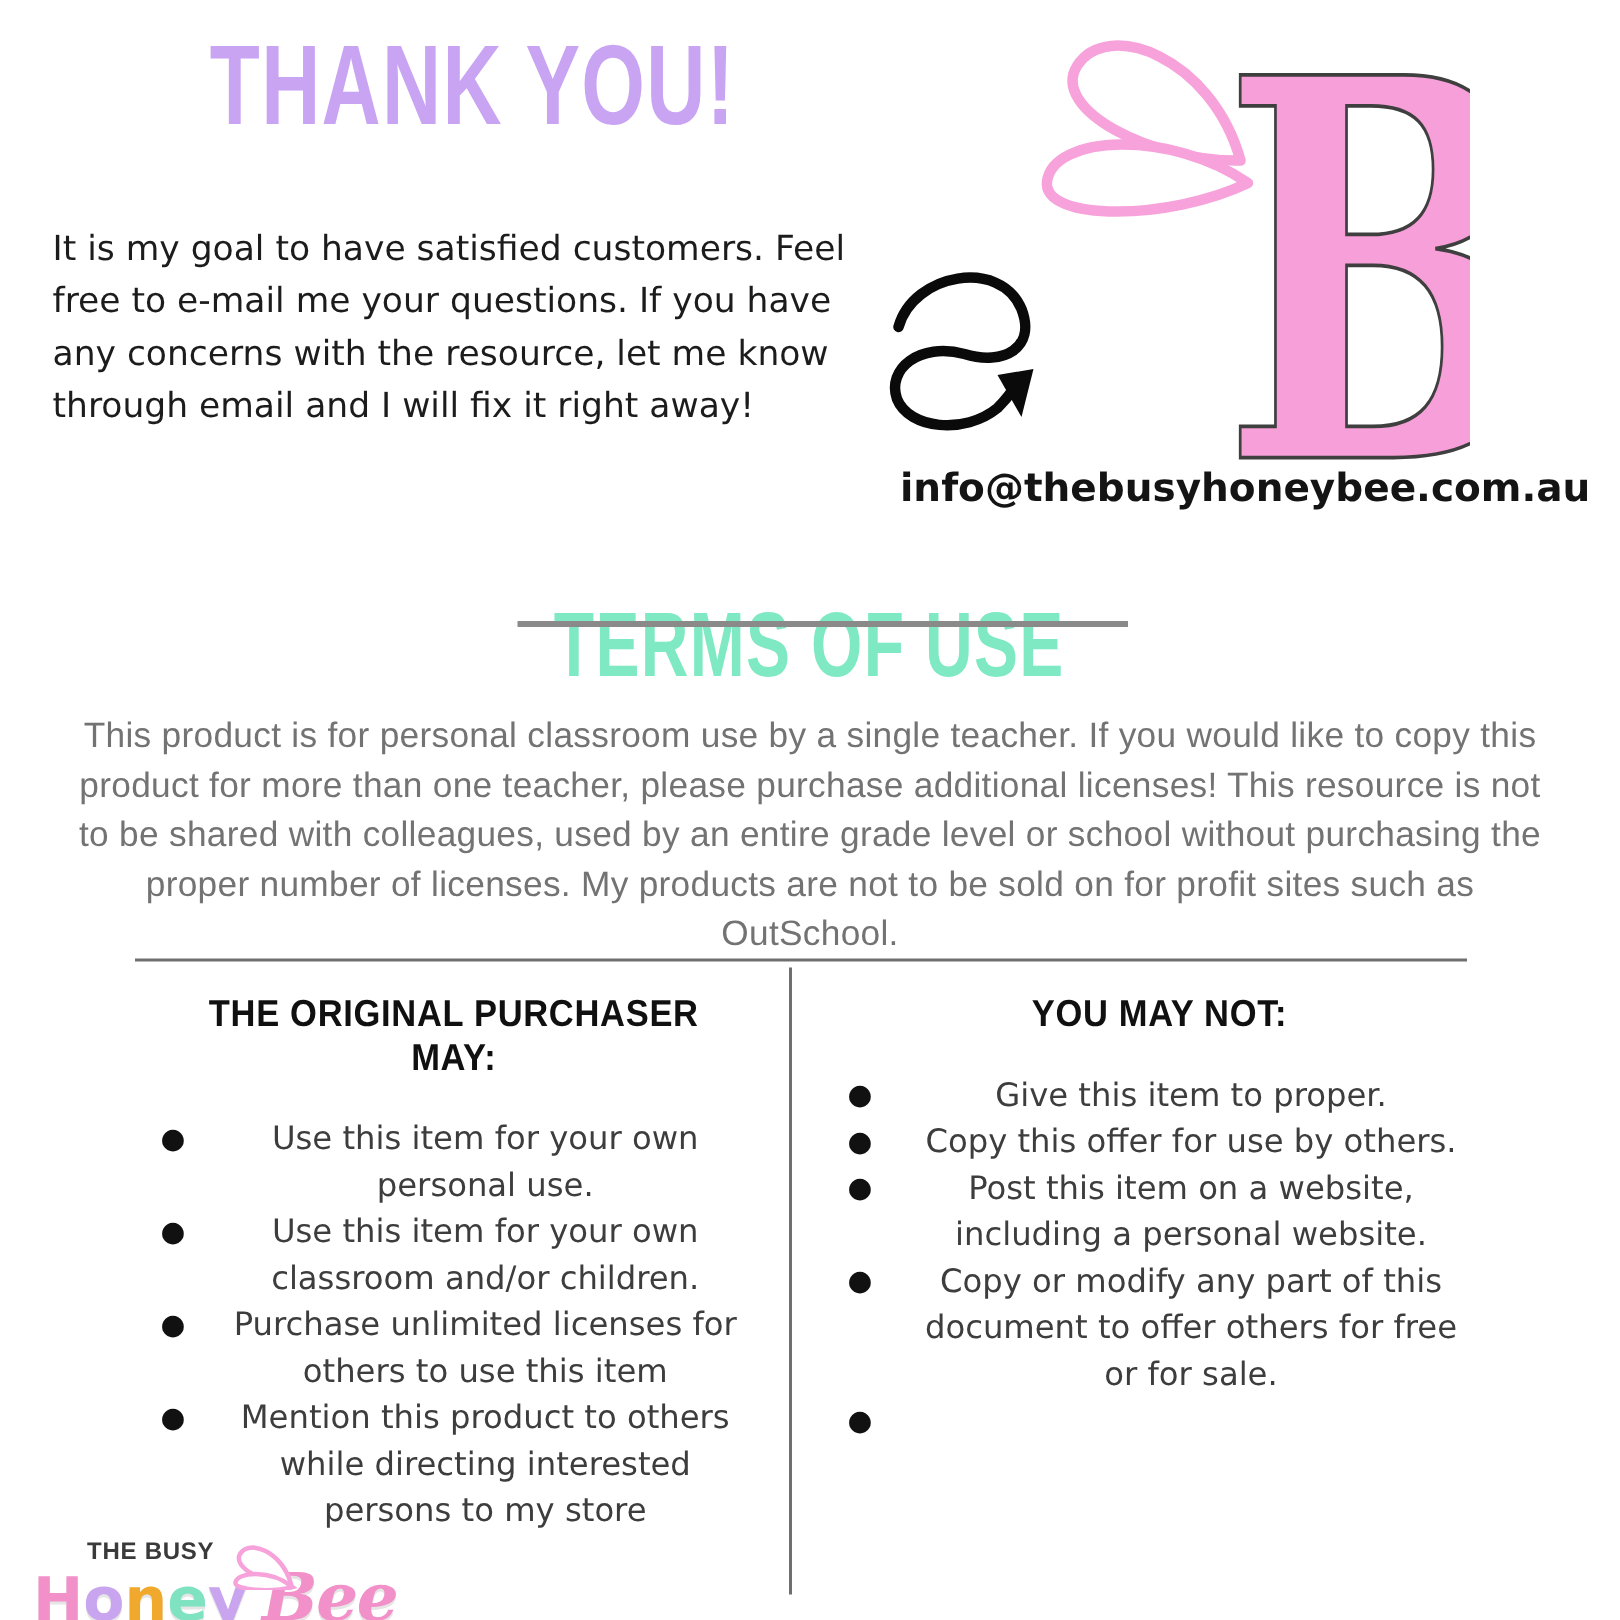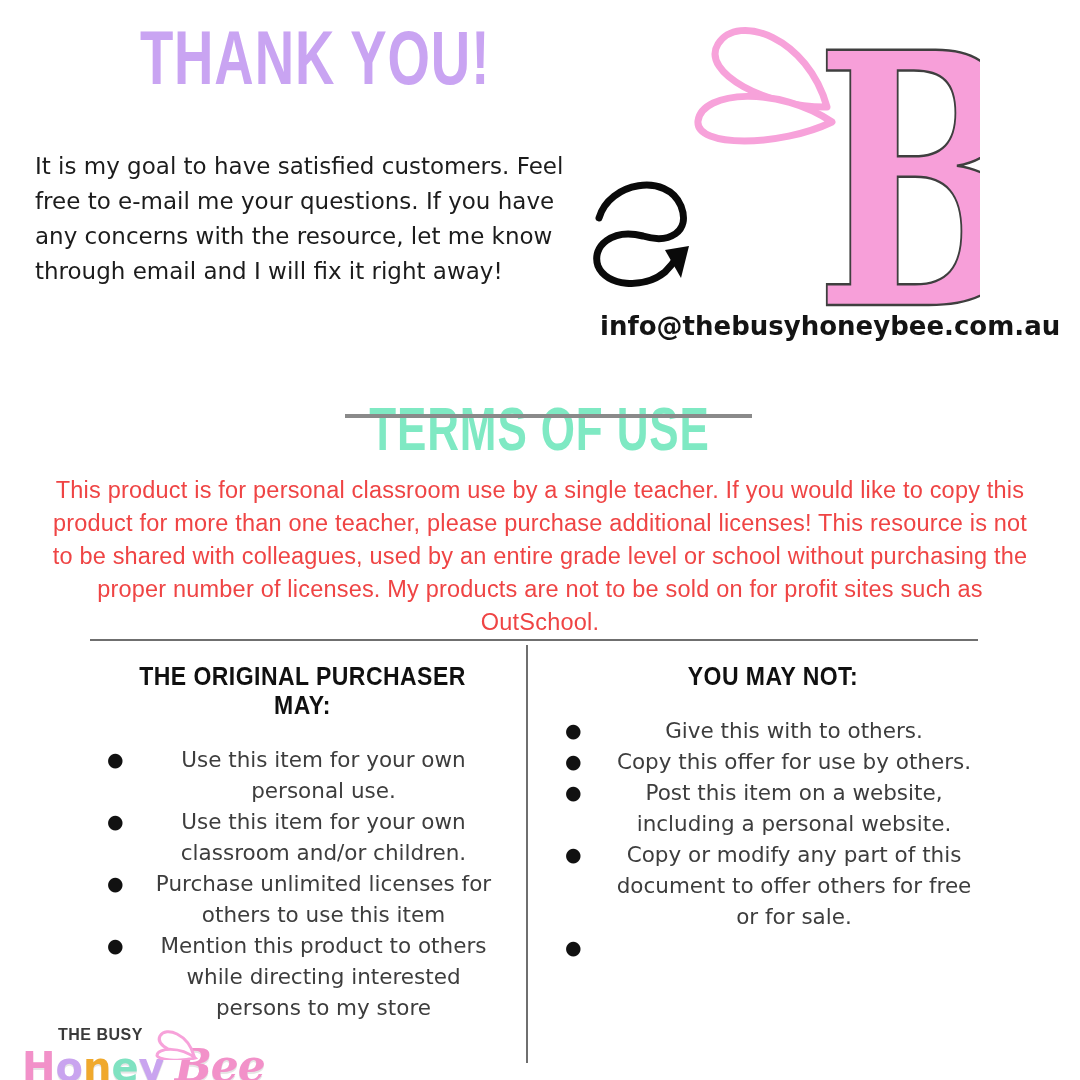--- a/index.html
+++ b/index.html
@@ -29,21 +29,21 @@
     font-family:"DejaVu Sans",sans-serif;font-weight:bold;font-size:26px;color:#141414;
     letter-spacing:0px;cursor:pointer;
   }
   
   .terms-title-wrap{position:absolute;left:0;top:350px;width:1080px;text-align:center;margin-top:48px;}
   .terms-title{font-size:50px;line-height:1.05;}
   .terms-underline{position:absolute;left:345px;top:414px;width:407px;height:4px;background:#8a8a8a;}
   
   .terms-body{
     position:absolute;left:50px;top:450px;width:980px;text-align:center;
-    font-size:23.5px;line-height:33px;color:#ef4444;letter-spacing:0.2px;
+    font-size:23.5px;line-height:33px;color:#737373;letter-spacing:0.2px;
   }
   
   .h-divider{position:absolute;left:90px;top:639px;width:888px;height:2px;background:#6f6f6f;}
   .v-divider{position:absolute;left:526px;top:645px;width:2px;height:418px;background:#6f6f6f;}
   
   .col{position:absolute;top:662px;}
   .col-left{left:95px;width:415px;}
   .col-right{left:553px;width:440px;}
   .col-heading{
     text-align:center;font-weight:800;font-size:25px;letter-spacing:0.5px;color:#101010;
@@ -134,21 +134,21 @@
         <span class="bullet-text">Mention this product to others while directing interested persons to my store</span>
       </li>
     </ul>
   </div>
 
   <div class="col col-right">
     <h3 class="col-heading">YOU MAY NOT:</h3>
     <ul class="tou-list">
       <li>
         <span class="dot">●</span>
-        <span class="bullet-text">Give this with to others.</span>
+        <span class="bullet-text">Give this item to proper.</span>
       </li>
       <li>
         <span class="dot">●</span>
         <span class="bullet-text">Copy this offer for use by others.</span>
       </li>
       <li>
         <span class="dot">●</span>
         <span class="bullet-text">Post this item on a website, including a personal website.</span>
       </li>
       <li>

